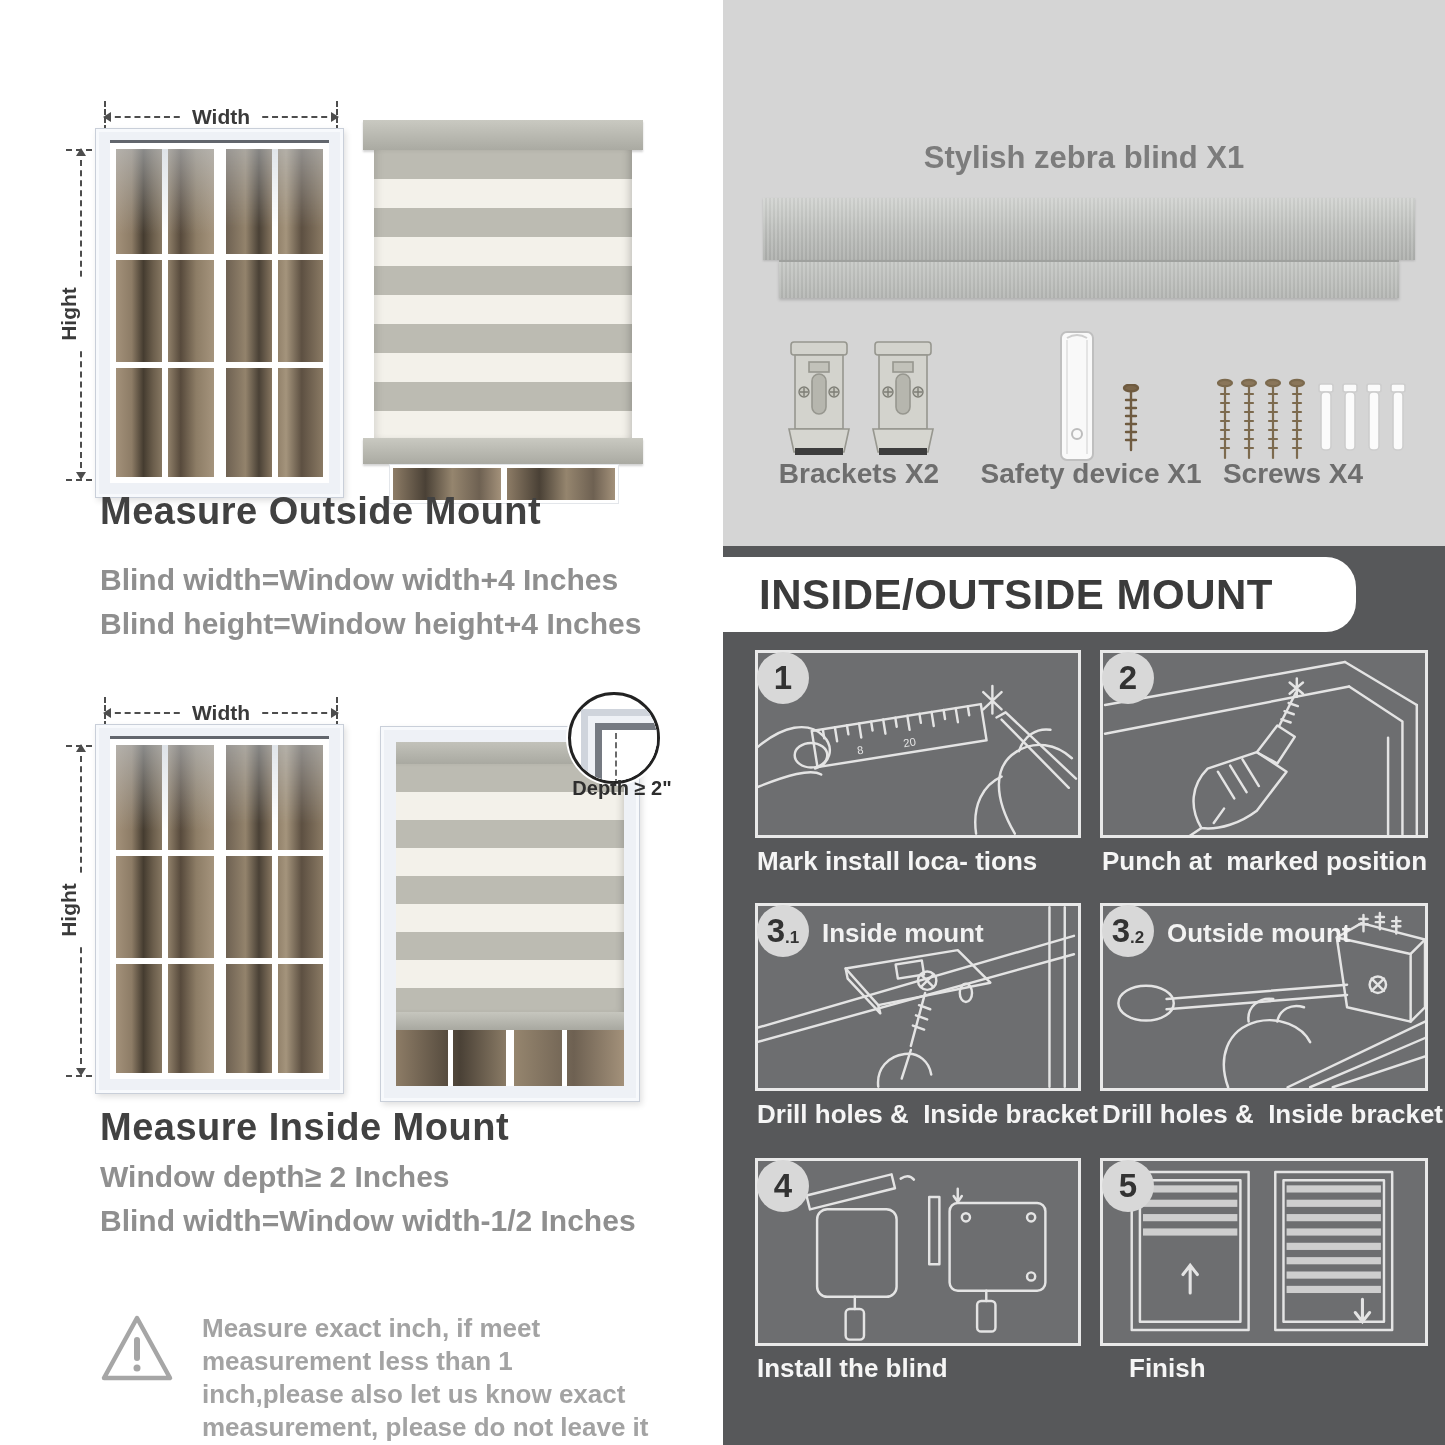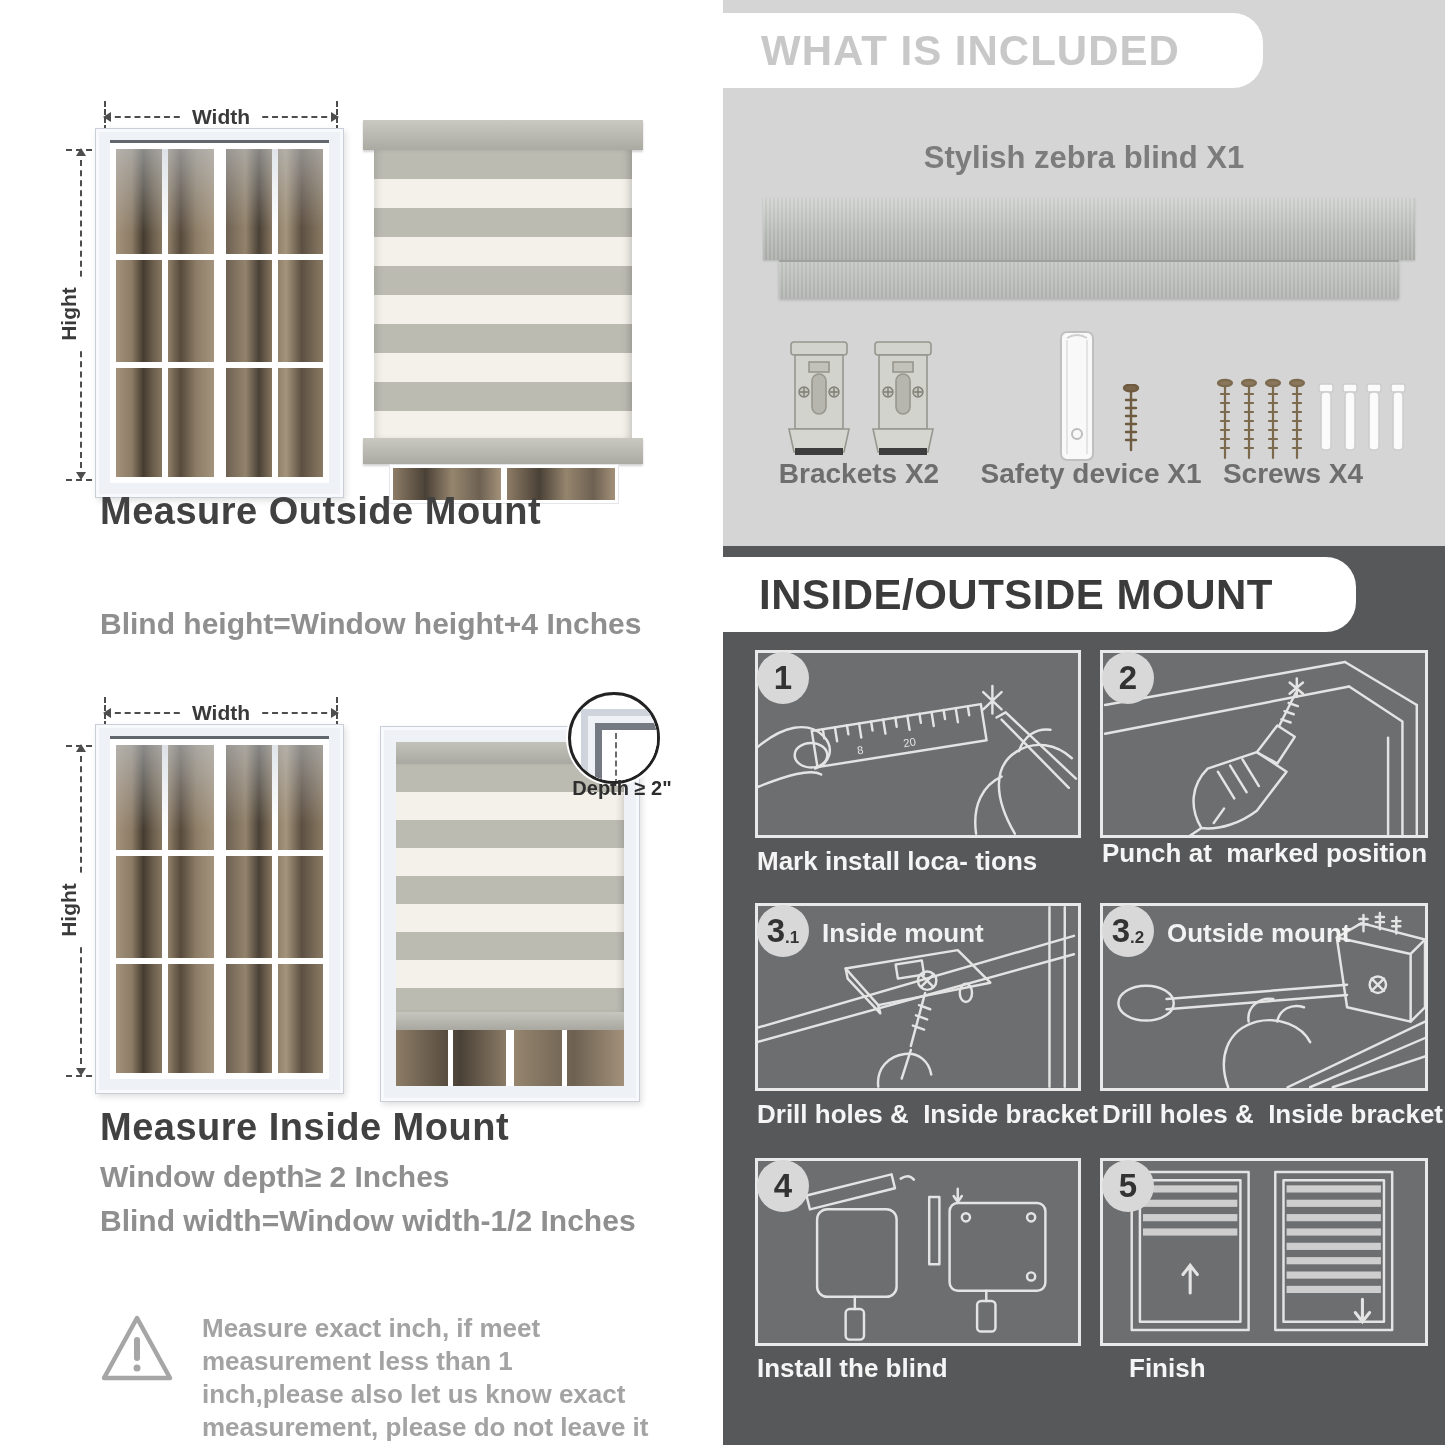--- a/index.html
+++ b/index.html
@@ -155,20 +155,21 @@
     <div class="rail" style="top:0;"></div>
     <div class="fabric" style="left:11px;top:30px;width:258px;height:288px;"></div>
     <div class="rail" style="top:318px;height:26px;"></div>
     <div class="peek" style="left:26px;top:344px;width:228px;height:38px;">
       <div class="pane"></div>
       <div class="pane"></div>
     </div>
   </div>
 
   <h2 class="m-title" style="top:490px;margin:0;">Measure Outside Mount</h2>
+  <p class="m-line" style="top:563px;margin:0;">Blind width=Window width+4 Inches</p>
   <p class="m-line" style="top:607px;margin:0;">Blind height=Window height+4 Inches</p>
 
   <div class="harrow" style="left:105px;top:712px;width:232px;">
     <span class="ah l"></span>
     <span class="ah r"></span>
     <span class="lbl">Width</span>
   </div>
   <div class="vtick" style="left:104px;top:697px;"></div>
   <div class="vtick" style="left:336px;top:697px;"></div>
 
@@ -210,21 +211,20 @@
     <svg width="78" height="74" viewBox="0 0 78 74">
       <path d="M39 6 L72 66 H6 Z" fill="none" stroke="#a6a6a6" stroke-width="4.5" stroke-linejoin="round"></path>
       <path d="M39 28 v18" stroke="#a6a6a6" stroke-width="6" stroke-linecap="round"></path>
       <circle cx="39" cy="56" r="3.5" fill="#a6a6a6"></circle>
     </svg>
     <div class="txt">Measure exact inch, if meet measurement less than 1 inch,please also let us know exact measurement, please do not leave it</div>
   </div>
 </section>
 
 <section class="right-top">
-  <div class="rt-header">WHAT IS INCLUDED</div>
   <div class="product">Stylish zebra blind X1</div>
 
   <div class="rail-main"></div>
   <div class="rail-lip"></div>
 
   <svg class="comp" style="left:62px;top:340px;" width="68" height="118" viewBox="0 0 68 118">
     <g stroke="#97978f" stroke-width="1.6" fill="#d3d3cd">
       <rect x="6" y="2" width="56" height="13" rx="3"></rect>
       <rect x="10" y="15" width="48" height="74"></rect>
       <rect x="24" y="22" width="20" height="10" fill="#c2c2ba"></rect>
@@ -364,21 +364,21 @@
         <path d="M96,170 C84,150 86,128 102,112 L150,96 L179,115 L150,153 C134,165 114,172 96,170 Z"></path>
         <path d="M112,115 l16,26 M124,109 l16,26 M136,103 l16,26"></path>
         <path d="M118,151 l-10,14 M96,170 l-12,8"></path>
       </g>
     </svg>
     <div class="badge">
       <span>2</span>
         <span class="sub"></span>
     </div>
   </div>
-  <div class="caption" style="left:379px;top:292px;">Punch at  marked position</div>
+  <div class="caption" style="left:379px;top:300px;">Punch at  marked position</div>
 
   <div class="step-panel" style="left:32px;top:357px;width:320px;">
     <svg class="art" viewBox="0 0 314 176">
       <g stroke="#e4e4e4" stroke-width="2.4" fill="none" stroke-linecap="round" stroke-linejoin="round">
         <path d="M0,118 L310,28"></path>
         <path d="M0,132 L310,46"></path>
         <path d="M286,0 L286,176 M301,0 L301,176"></path>
         <path d="M86,60 L196,42 L228,74 L118,96 Z"></path>
         <path d="M86,60 L88,70 L120,104 L118,96"></path>
         <rect x="136" y="54" width="26" height="14" transform="rotate(-9 149 61)"></rect>

